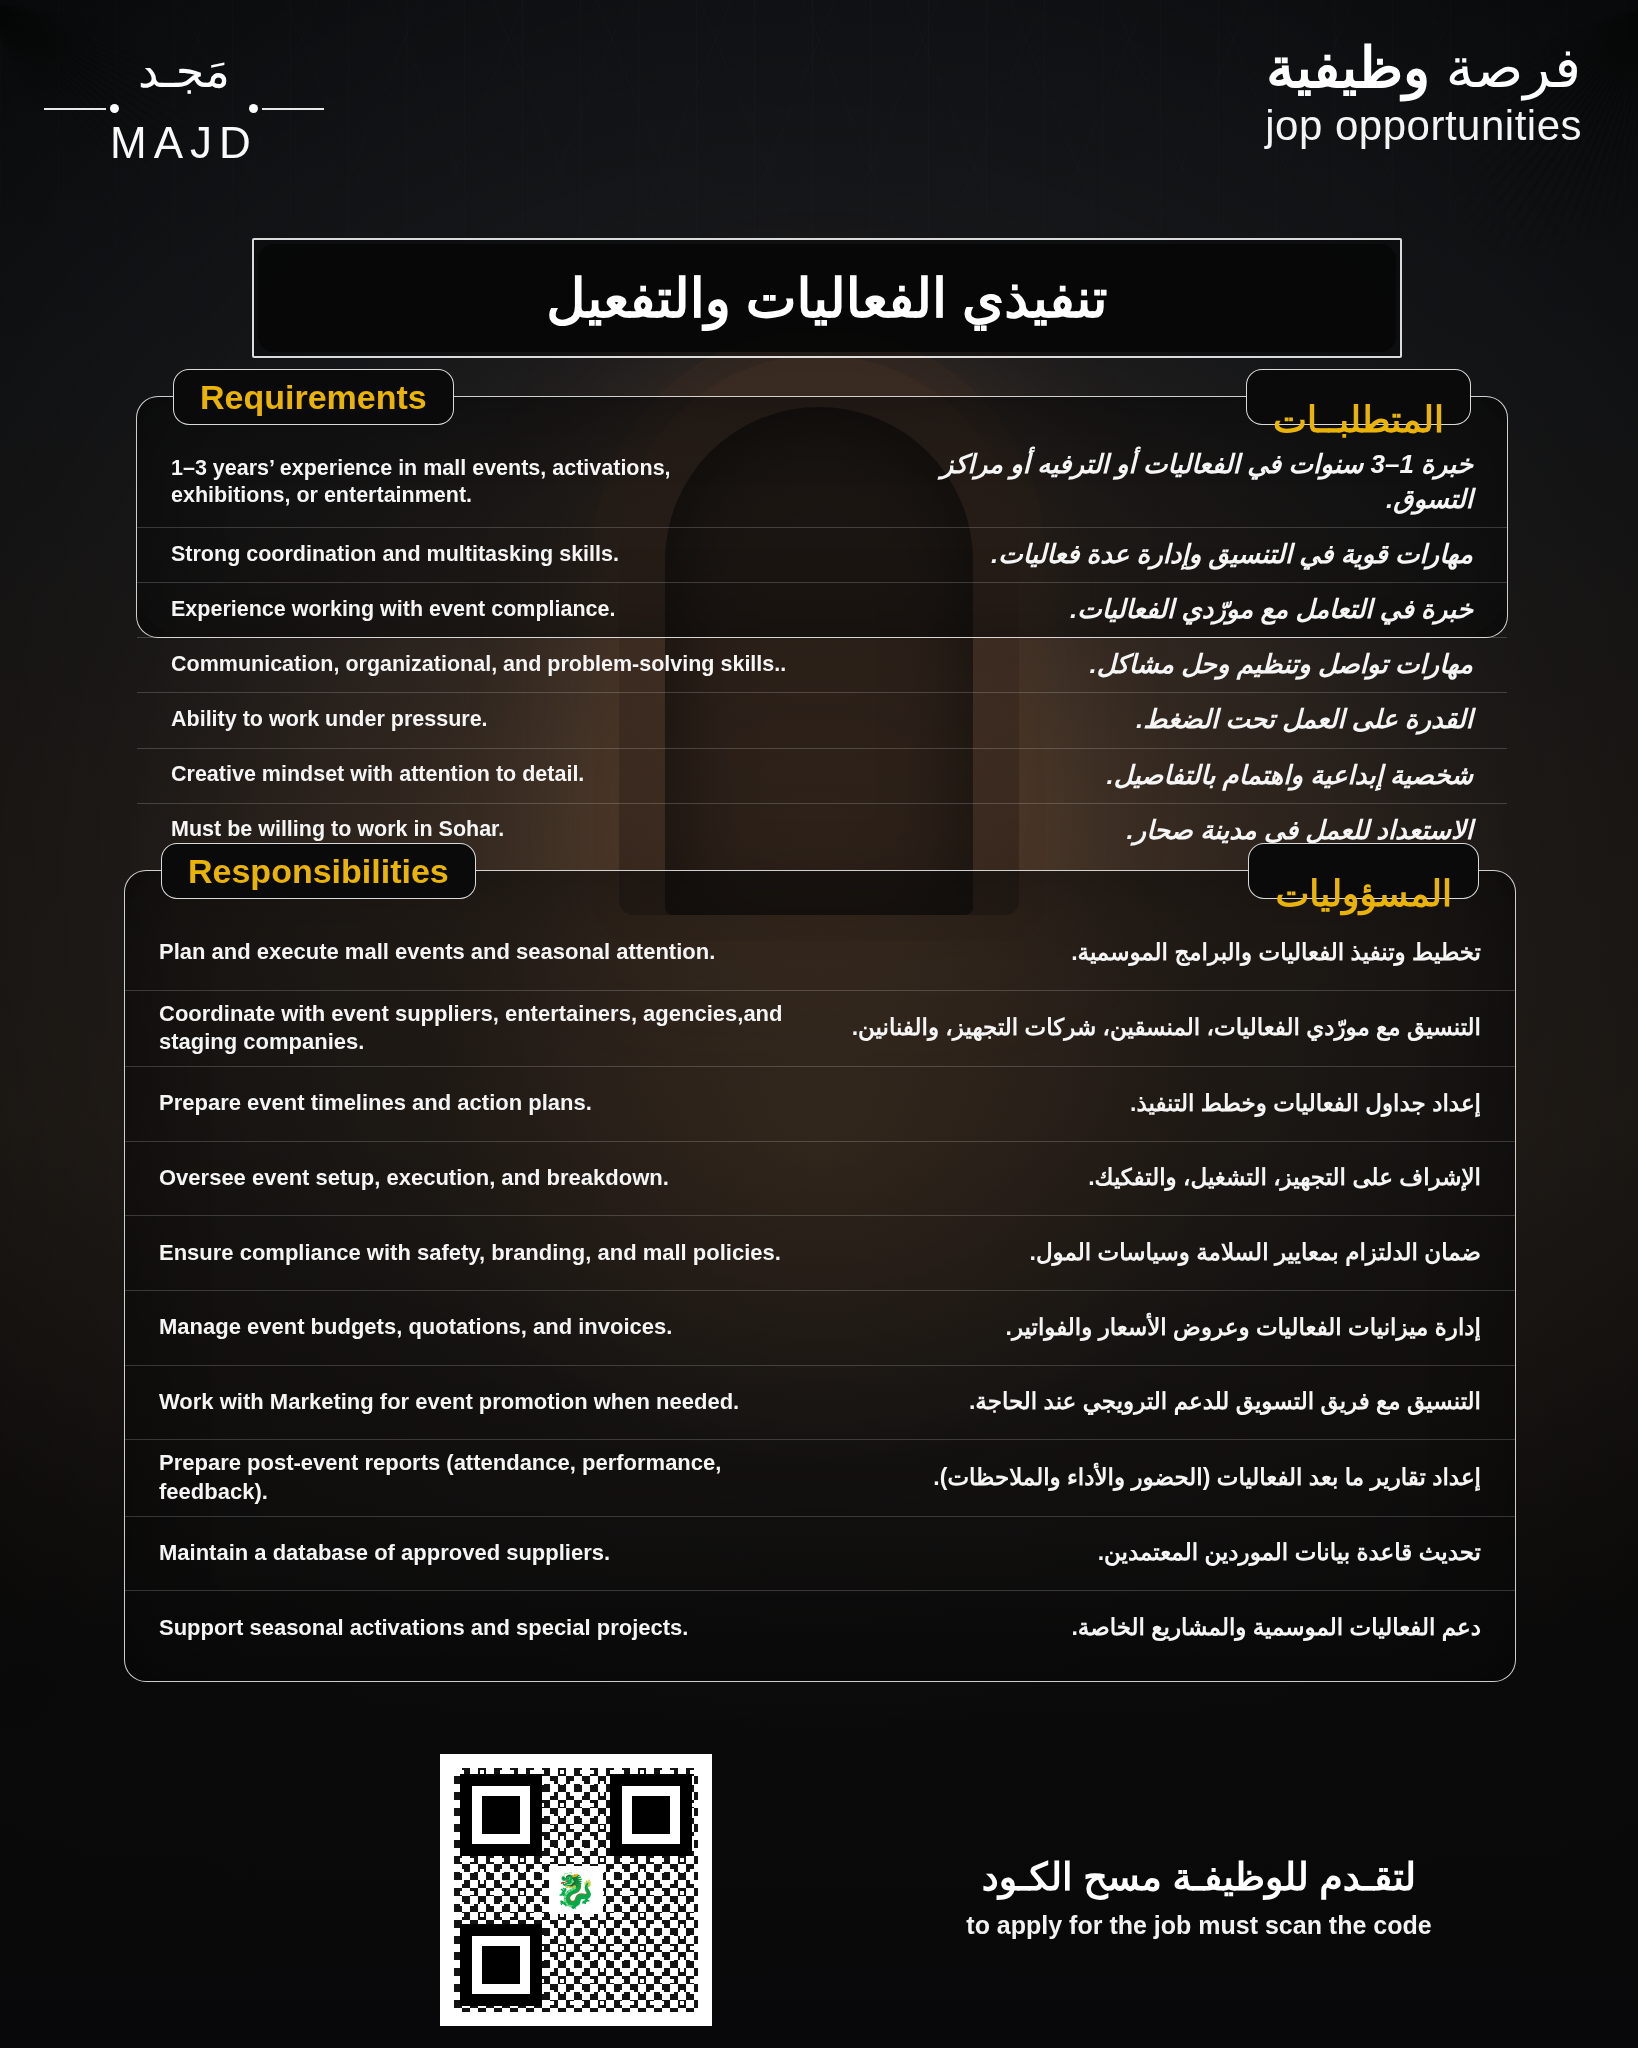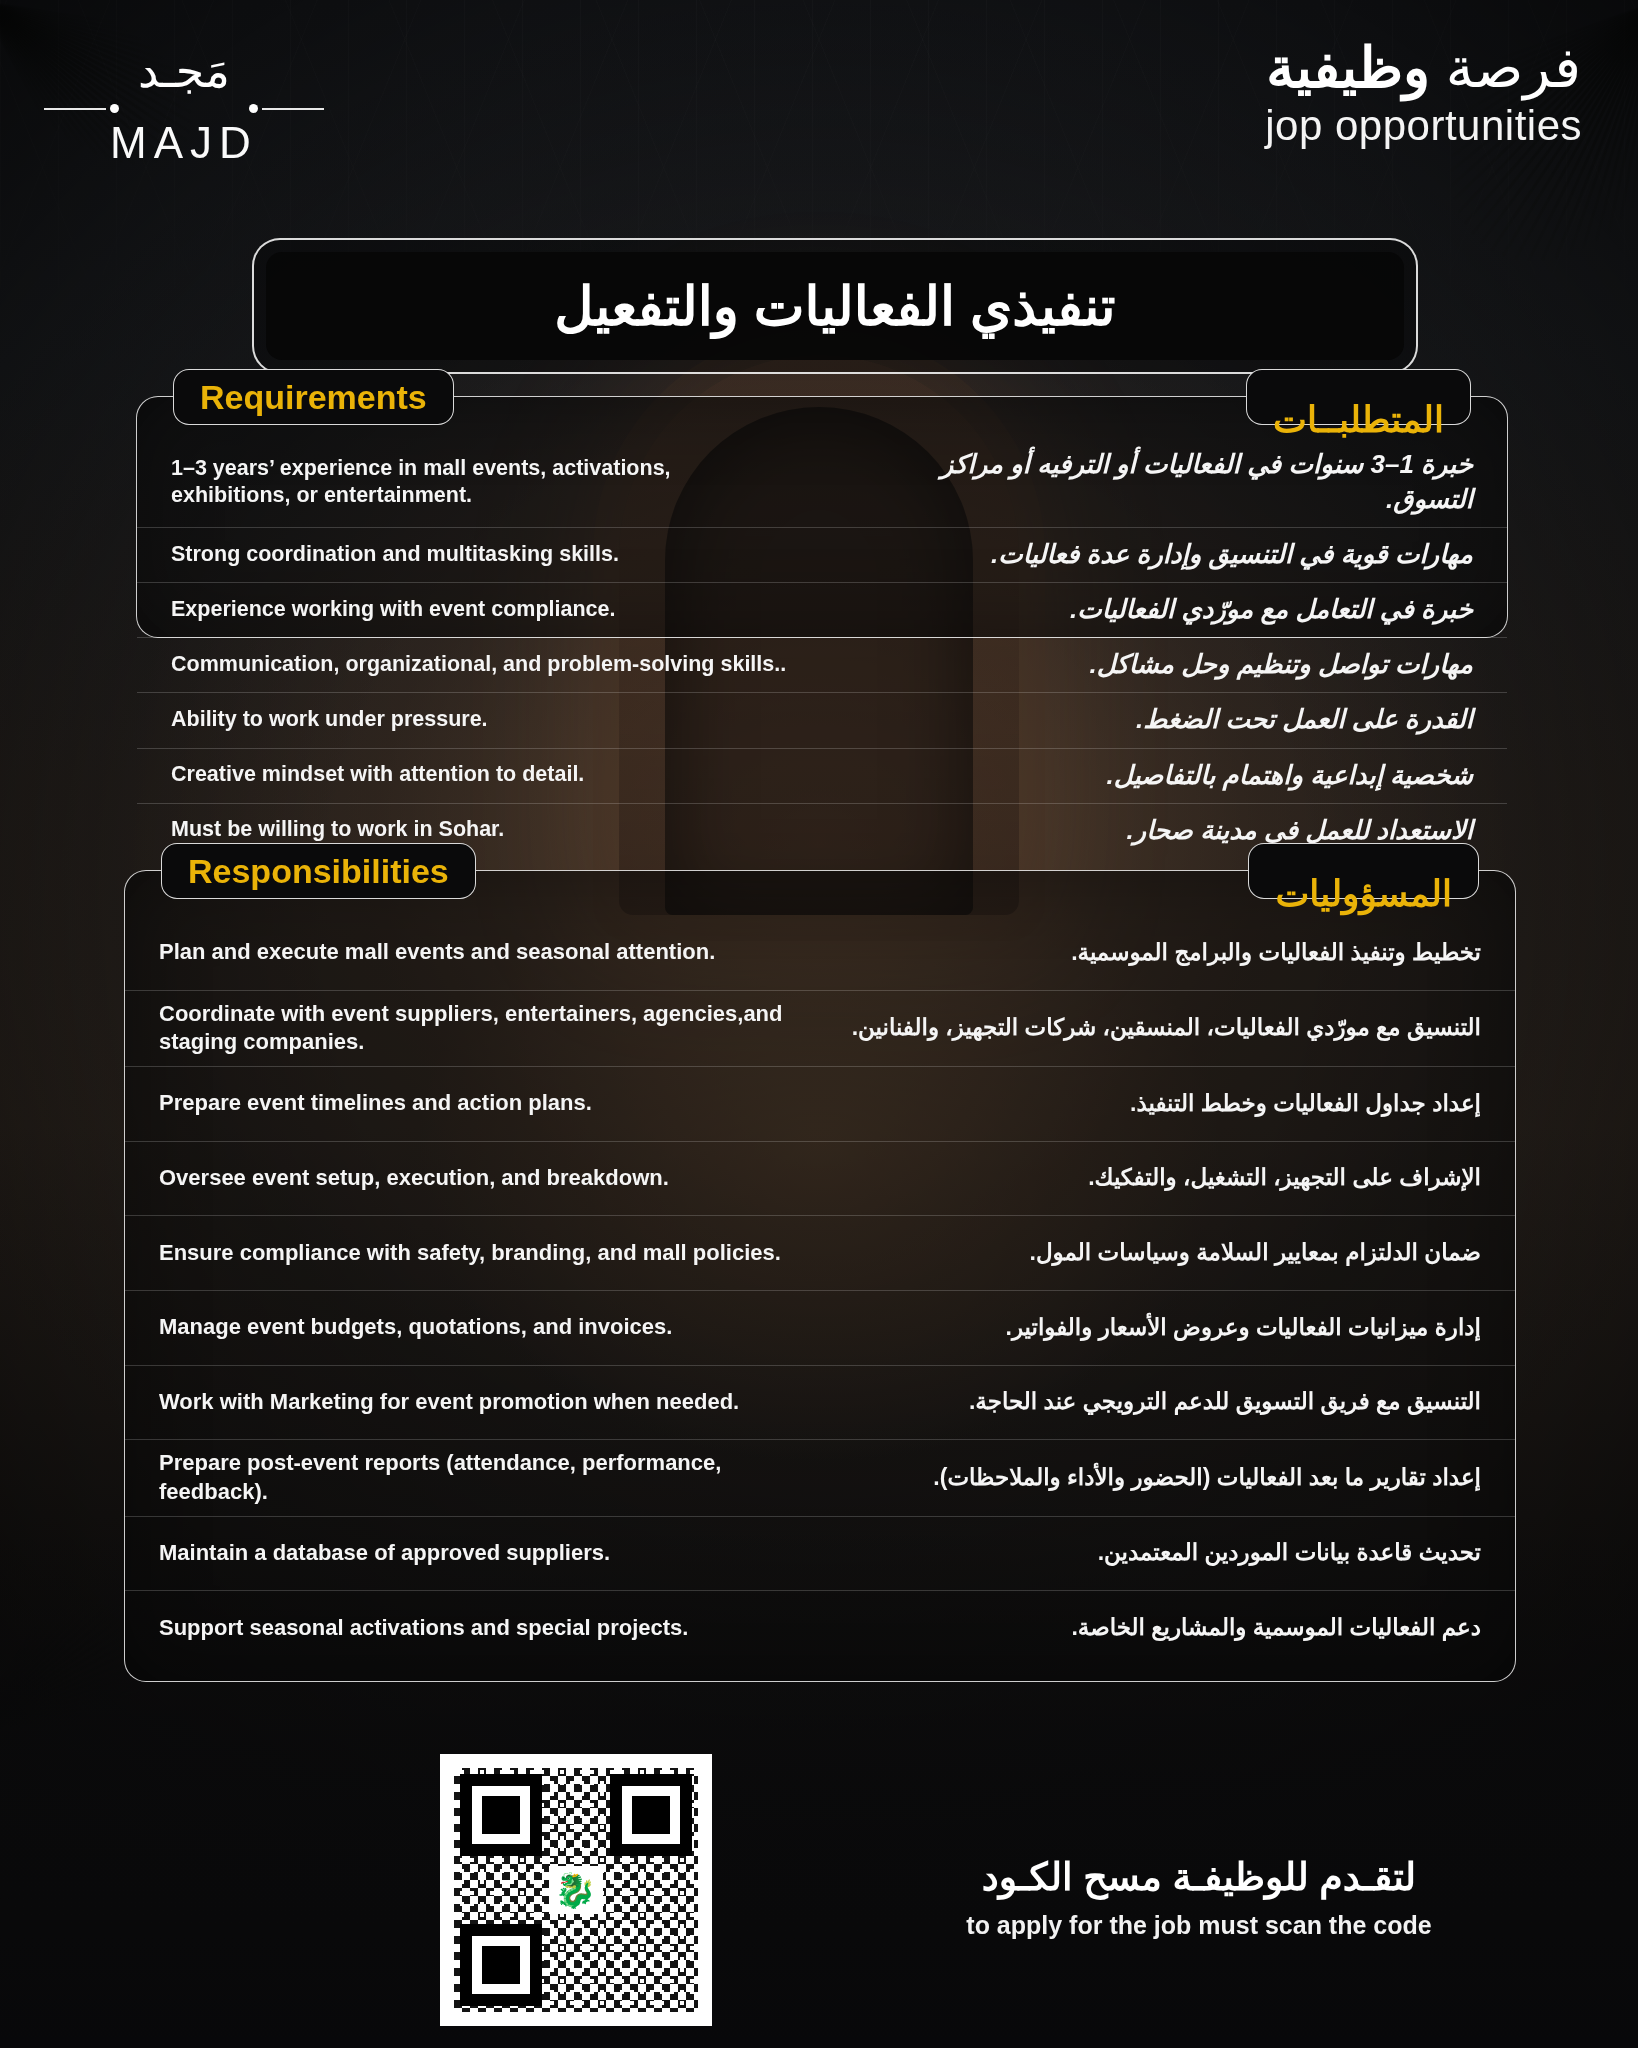--- a/index.html
+++ b/index.html
@@ -171,22 +171,22 @@
 
   
   .title-plaque {
     position: absolute;
     z-index: 6;
     left: 252px;
     top: 238px;
     width: 1138px;
     height: 108px;
     border: 2px solid rgba(255,255,255,.85);
-    border-radius: 28px;
-    padding: 12px;
+    border-radius: 2px;
+    padding: 4px;
     background: rgba(0,0,0,.30);
   }
   .title-inner {
     width: 100%;
     height: 100%;
     border-radius: 16px;
     background: rgba(6,6,7,.92);
     display: flex;
     align-items: center;
     justify-content: center;

